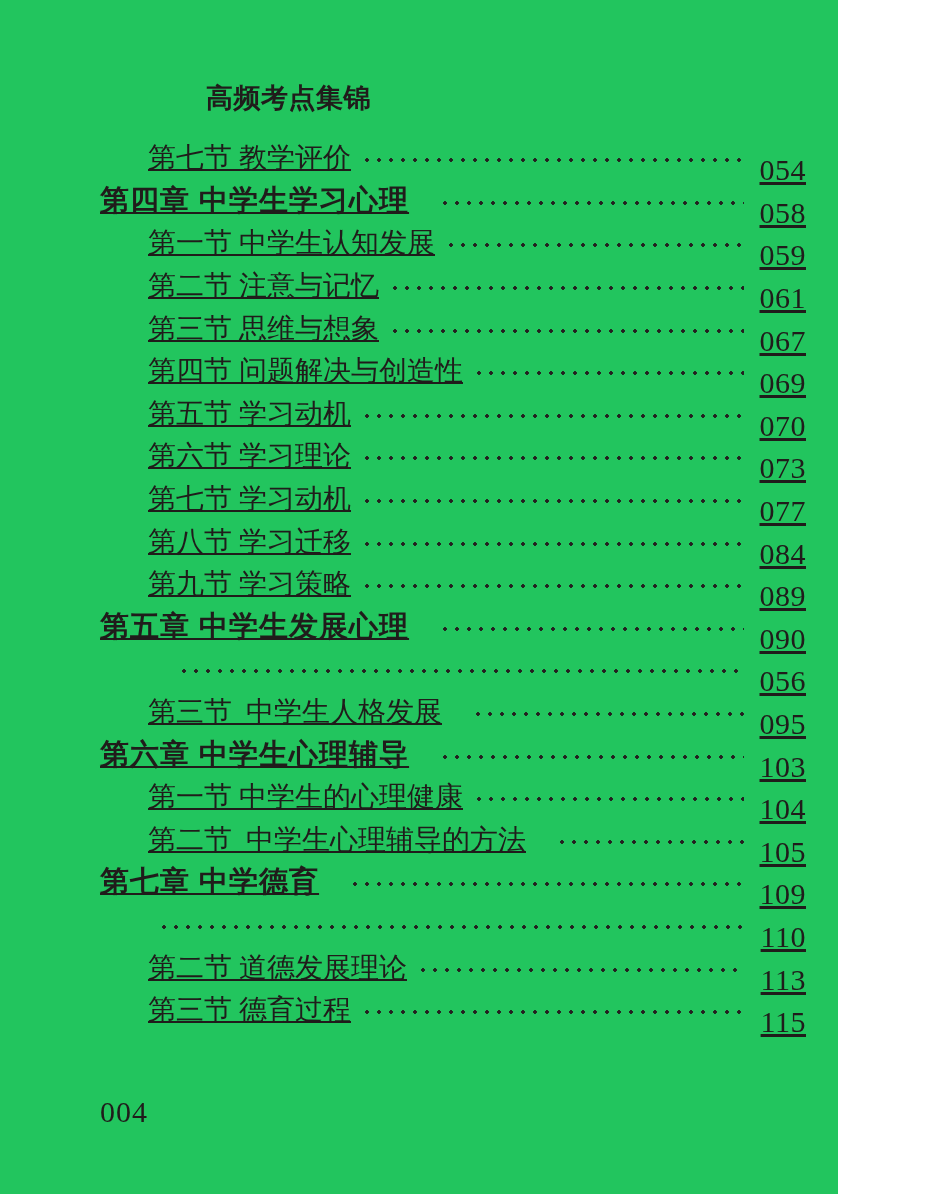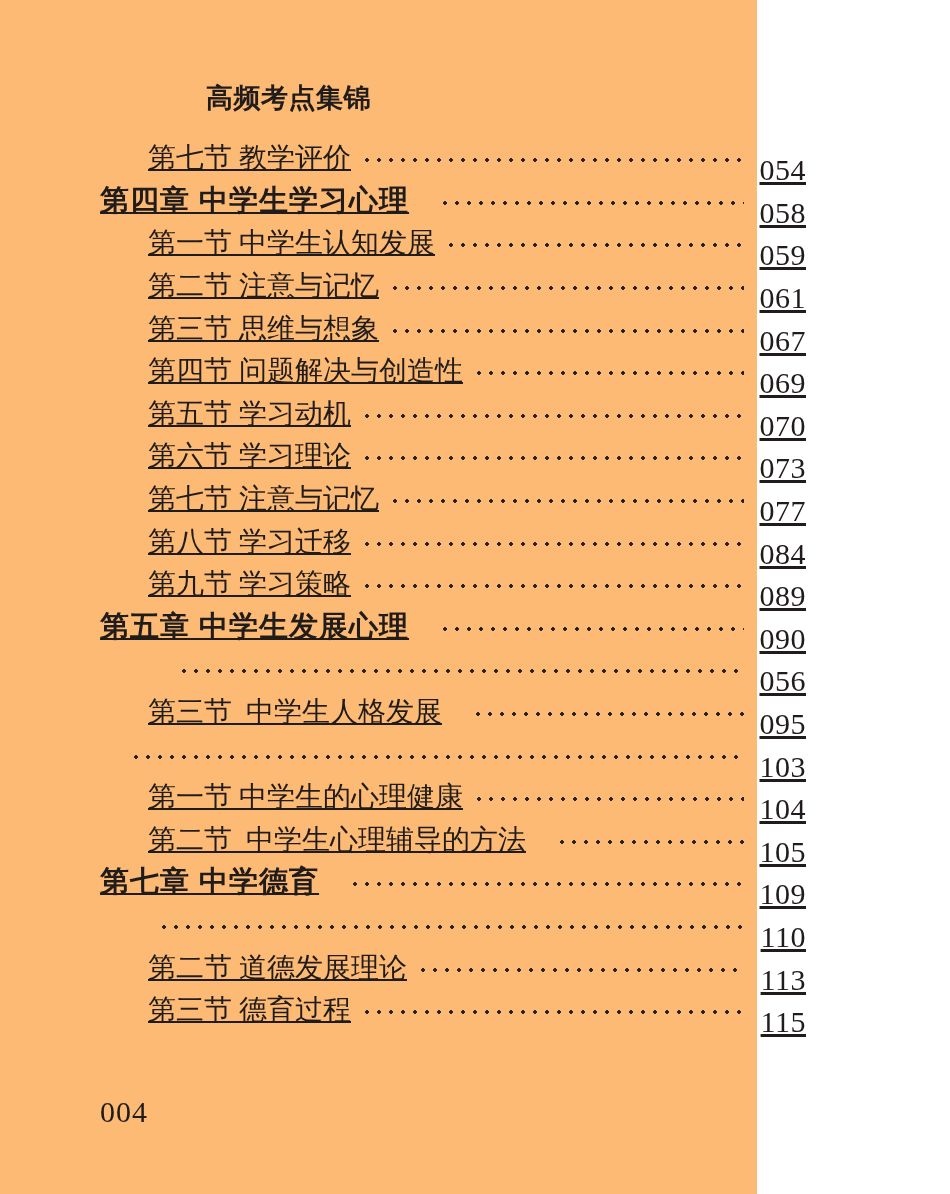--- a/index.html
+++ b/index.html
@@ -4,22 +4,22 @@
 <style>
   html, body { margin: 0; padding: 0; }
   body {
     width: 950px; height: 1194px;
     background: #ffffff;
     font-family: "Liberation Serif", serif;
     overflow: hidden;
   }
   .page {
     position: relative;
-    width: 757px; height: 1194px;
-    background: #fdba74;
+    width: 838px; height: 1194px;
+    background: #22c55e;
     color: #201c1b;
   }
   .header-title {
     position: absolute;
     left: 206px; top: 80px;
     margin: 0;
     font-family: "Liberation Sans", sans-serif;
     font-weight: bold;
     font-size: 27px;
     letter-spacing: 0.5px;
@@ -125,21 +125,21 @@
         <span class="entry-title">第五节 学习动机</span>
         <span class="dot-leader"></span>
         <span class="entry-page">070</span>
       </div>
       <div class="toc-row section">
         <span class="entry-title">第六节 学习理论</span>
         <span class="dot-leader"></span>
         <span class="entry-page">073</span>
       </div>
       <div class="toc-row section">
-        <span class="entry-title">第七节 注意与记忆</span>
+        <span class="entry-title">第七节 学习动机</span>
         <span class="dot-leader"></span>
         <span class="entry-page">077</span>
       </div>
       <div class="toc-row section">
         <span class="entry-title">第八节 学习迁移</span>
         <span class="dot-leader"></span>
         <span class="entry-page">084</span>
       </div>
       <div class="toc-row section">
         <span class="entry-title">第九节 学习策略</span>
@@ -154,20 +154,21 @@
       <div class="toc-row section gap">
         <span class="dot-leader"></span>
         <span class="entry-page">056</span>
       </div>
       <div class="toc-row section gap">
         <span class="entry-title">第三节  中学生人格发展</span>
         <span class="dot-leader"></span>
         <span class="entry-page">095</span>
       </div>
       <div class="toc-row chapter gap">
+        <span class="entry-title">第六章 中学生心理辅导</span>
         <span class="dot-leader"></span>
         <span class="entry-page">103</span>
       </div>
       <div class="toc-row section">
         <span class="entry-title">第一节 中学生的心理健康</span>
         <span class="dot-leader"></span>
         <span class="entry-page">104</span>
       </div>
       <div class="toc-row section gap">
         <span class="entry-title">第二节  中学生心理辅导的方法</span>

